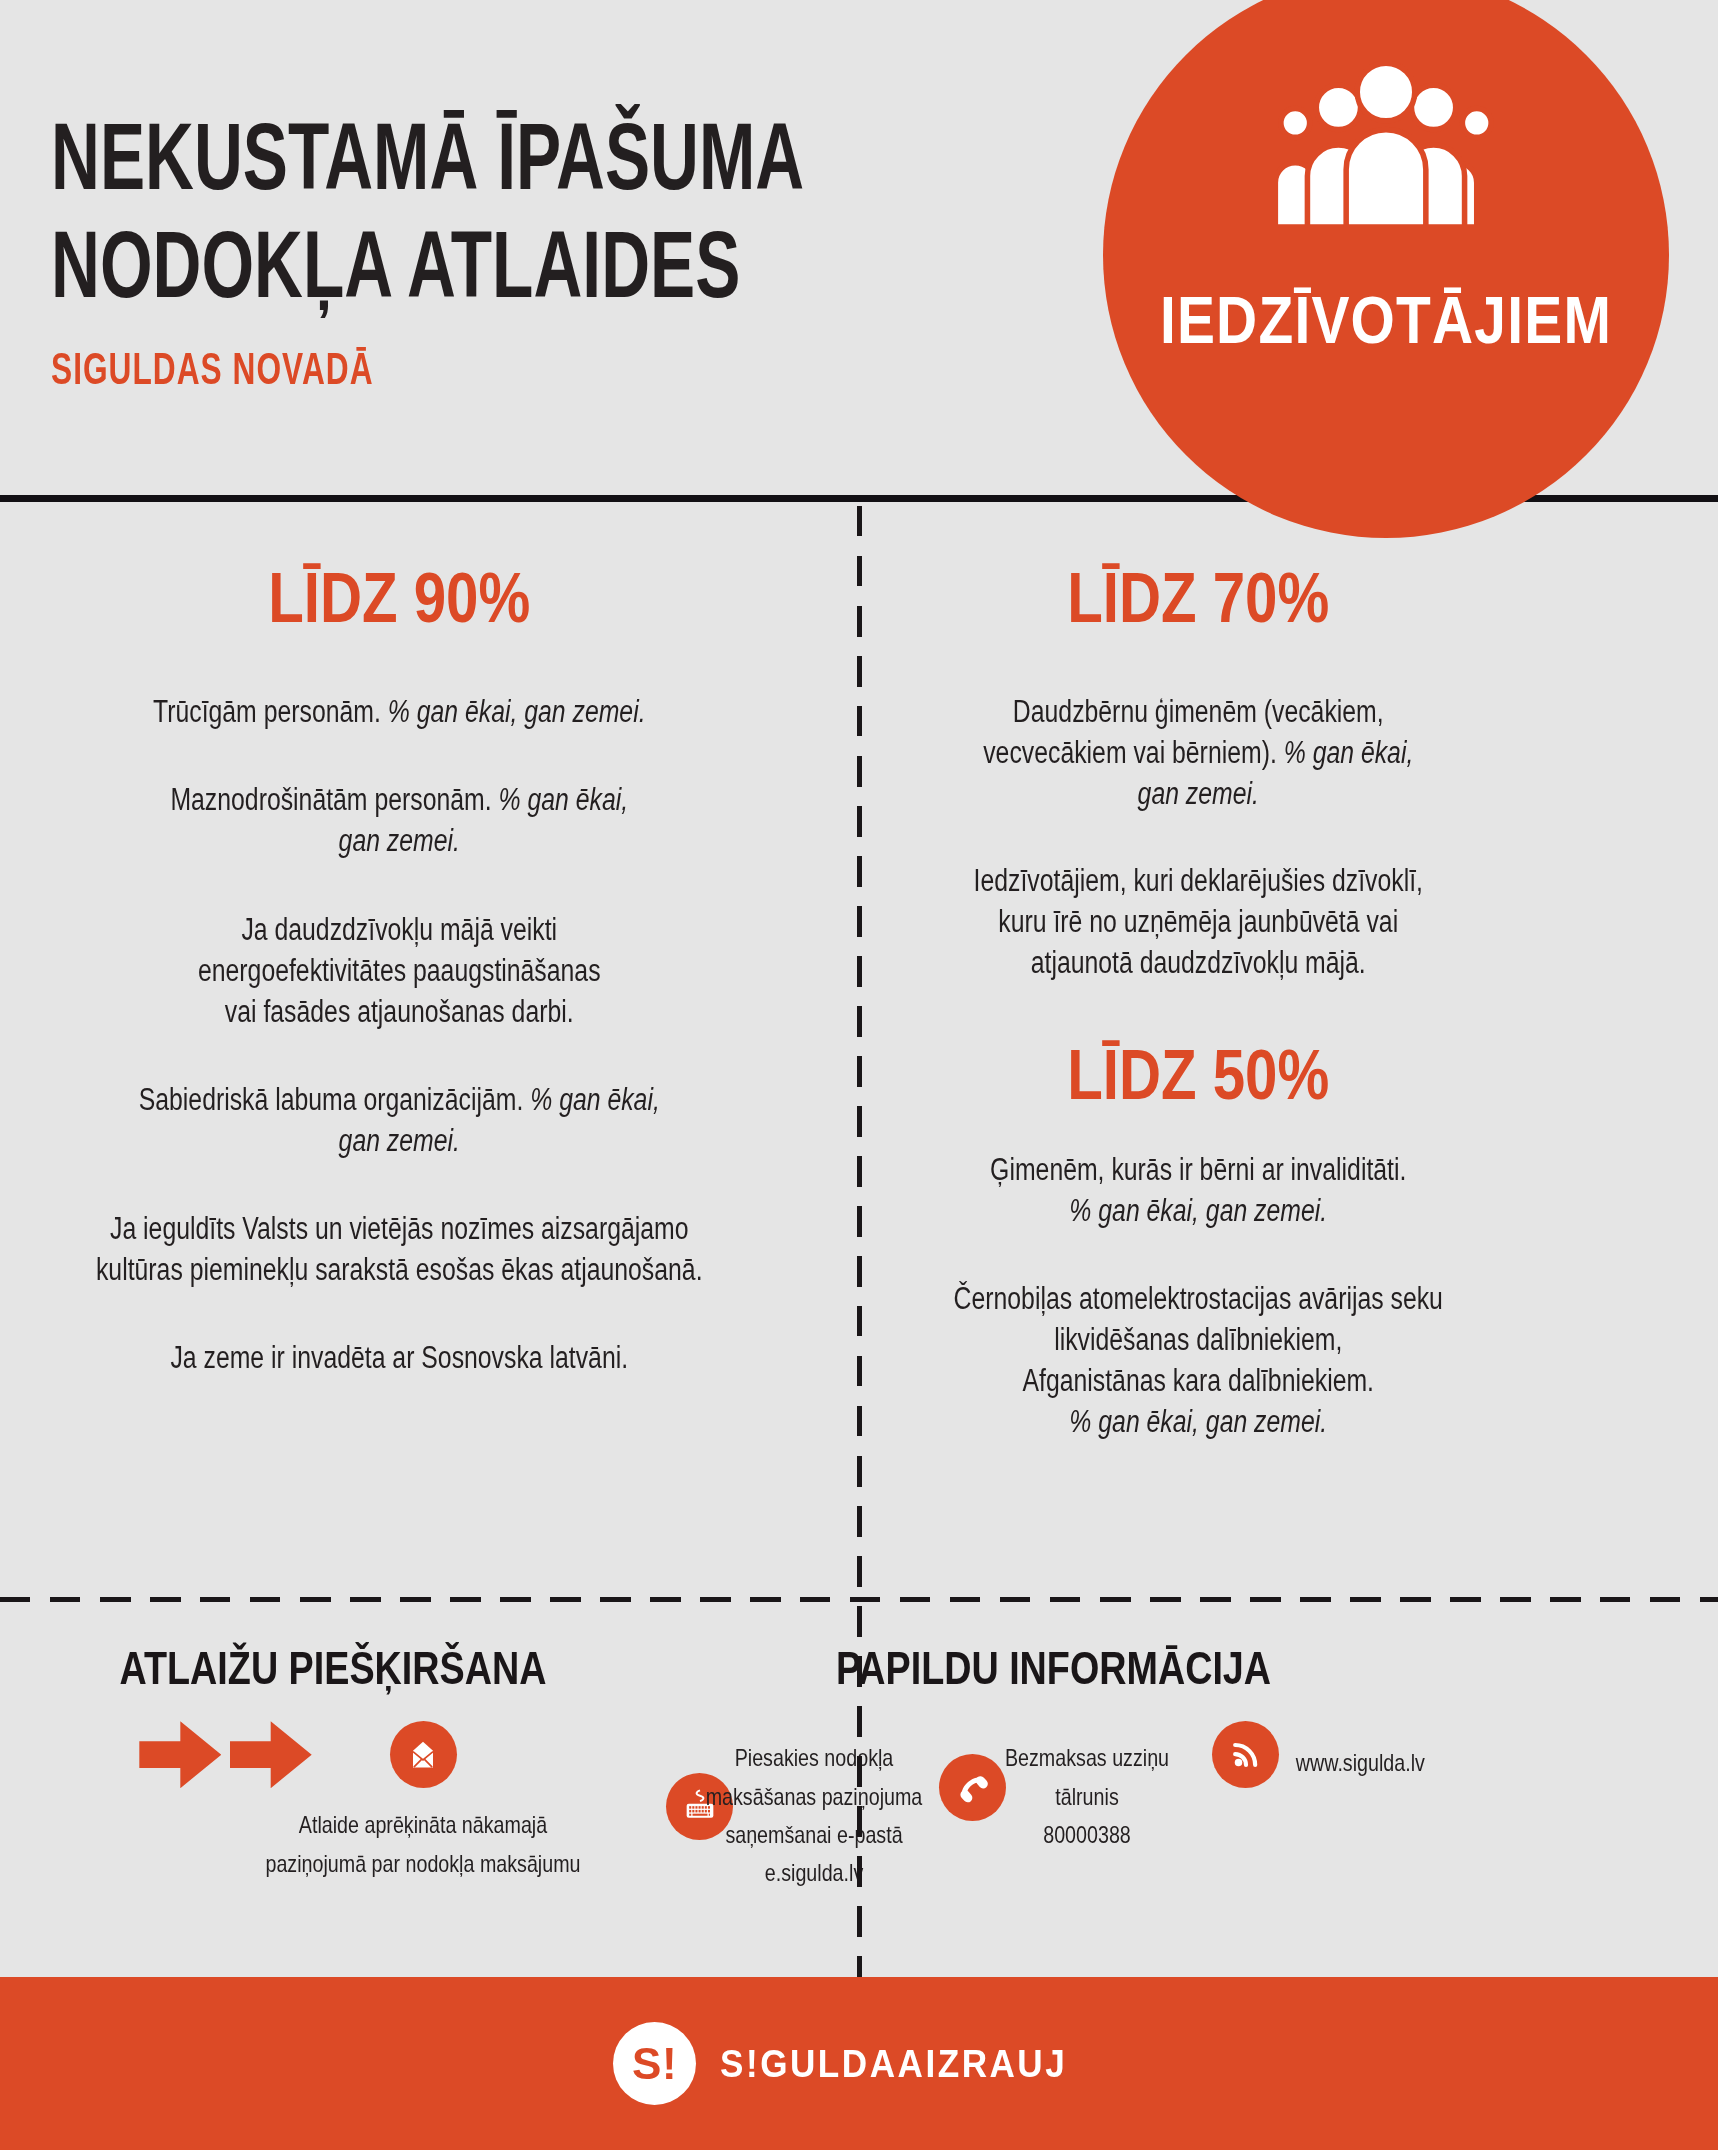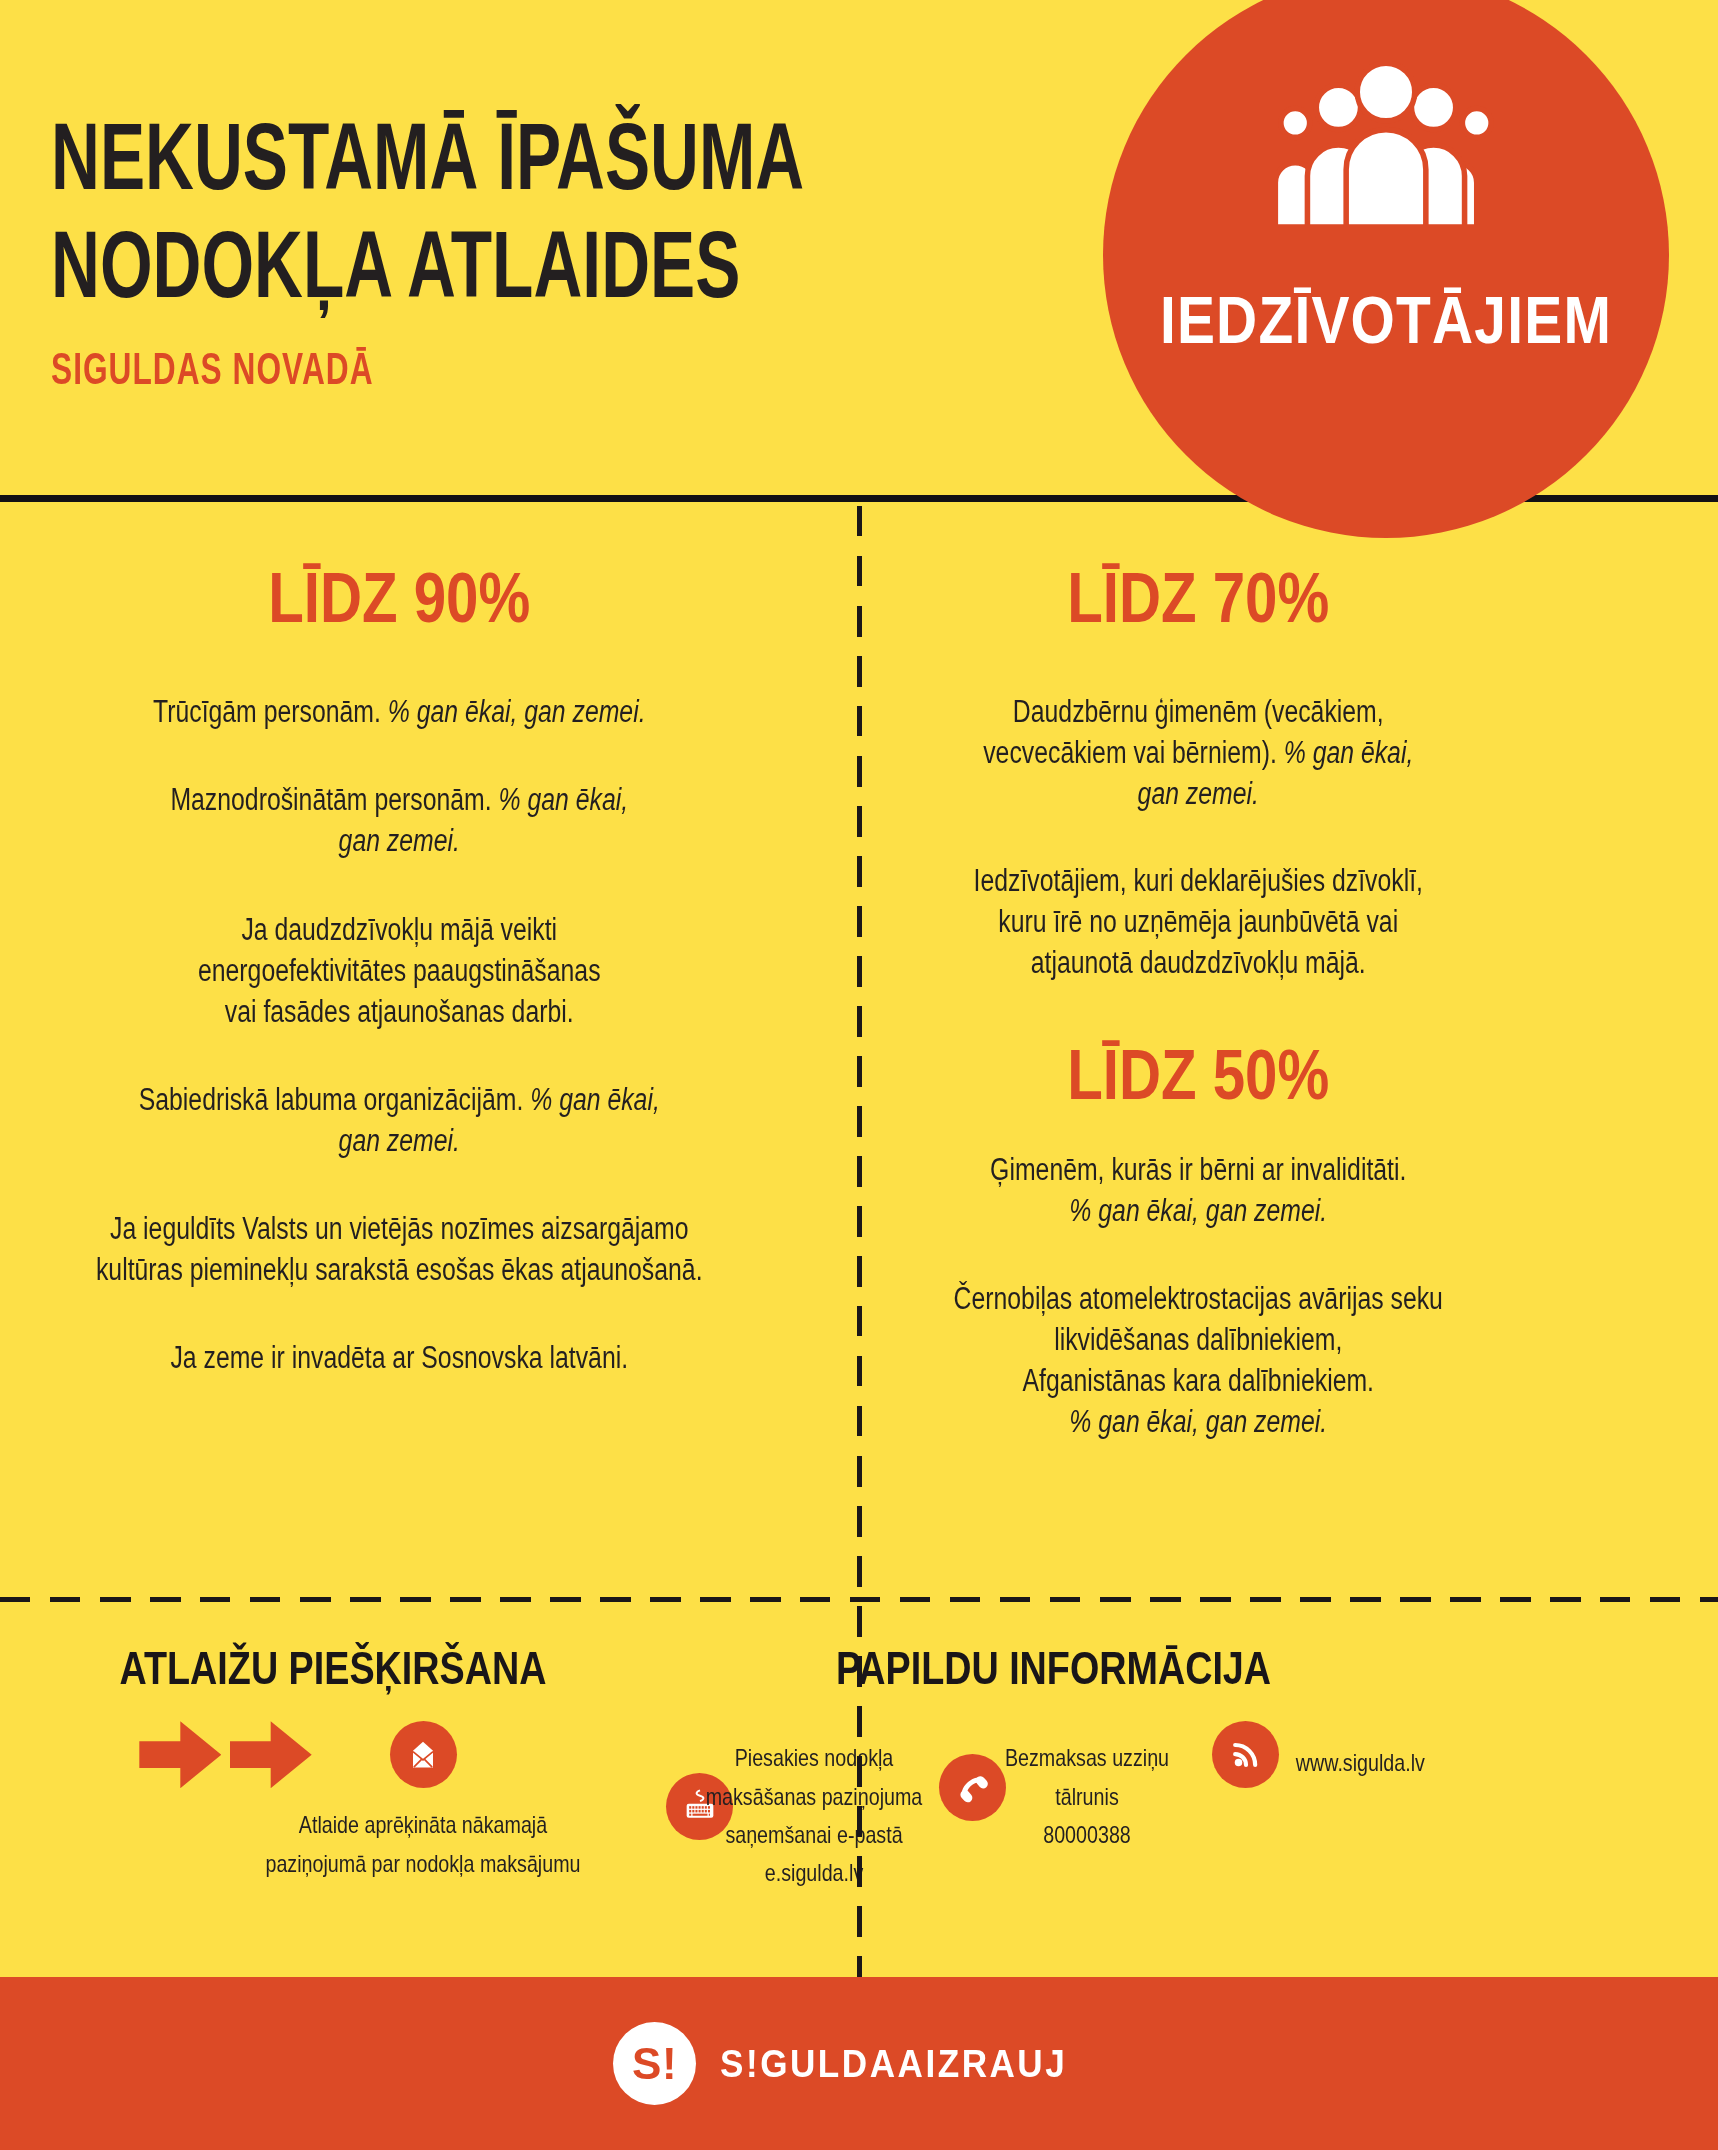--- a/index.html
+++ b/index.html
@@ -3,21 +3,21 @@
 <meta charset="utf-8">
 <style>
   * { box-sizing: border-box; }
   html, body { margin: 0; padding: 0; }
   body {
     width: 1719px; height: 2151px;
     background: #ffffff;
     font-family: "Liberation Sans", sans-serif;
     color: #231F20;
   }
-  .page { position: relative; width: 1719px; height: 2151px; overflow: hidden; background: #fde047; }
+  .page { position: relative; width: 1719px; height: 2151px; overflow: hidden; background: #e5e5e5; }
 
   
   .title-block { position: absolute; left: 51px; top: 103px; z-index: 1; }
   .main-title {
     margin: 0; font-size: 94px; font-weight: bold; line-height: 1.15;
     color: #231F20; transform: scaleX(0.72); transform-origin: 0 0; white-space: nowrap;
   }
   .main-title span { display: block; }
   .subtitle {
     margin: 25px 0 0 0; font-size: 44px; font-weight: bold; letter-spacing: 1.4px;

